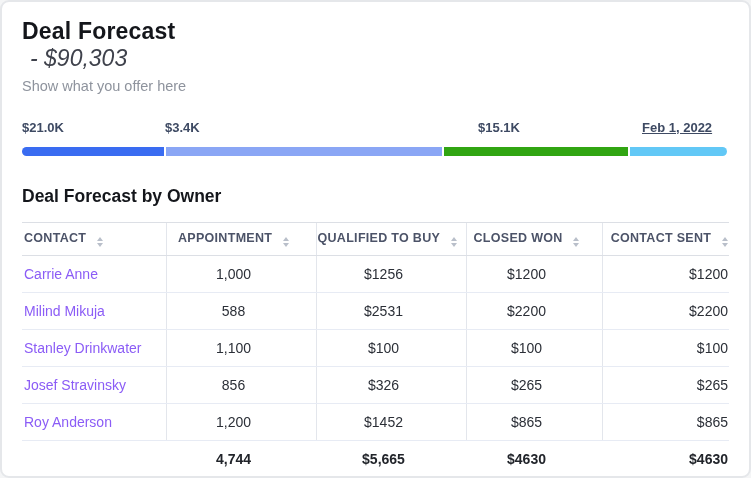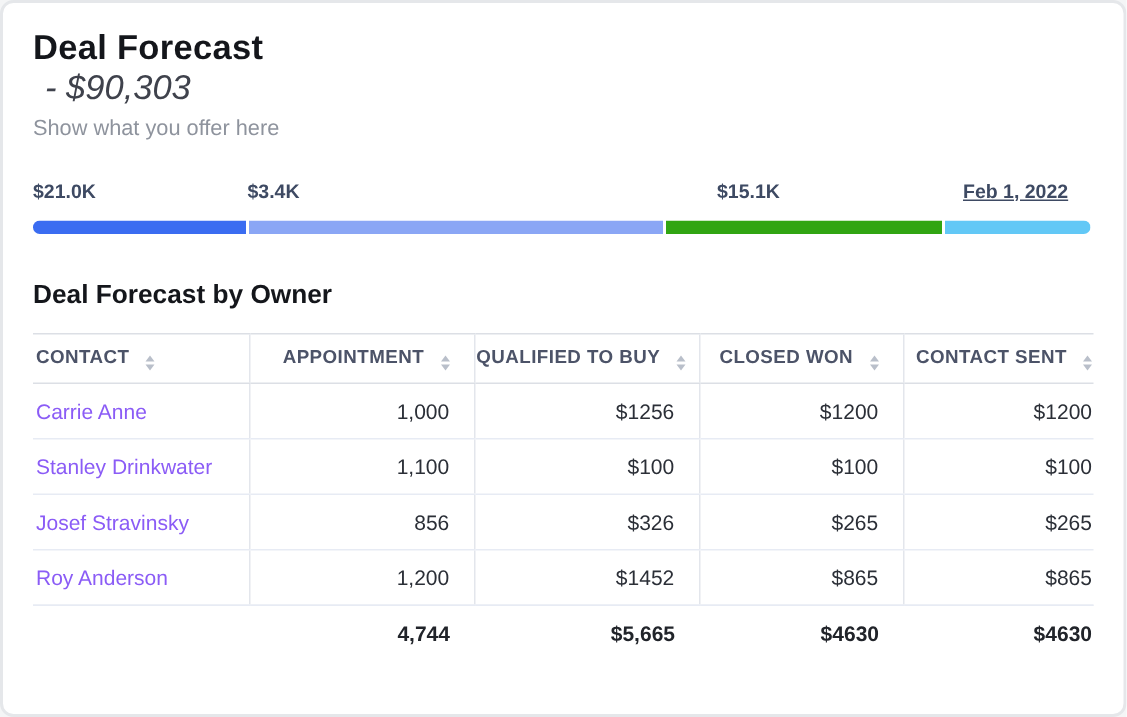--- a/index.html
+++ b/index.html
@@ -45,21 +45,21 @@
   thead th{
     height:33px;box-sizing:border-box;
     border-top:1px solid #dcdfe5;border-bottom:1px solid #dcdfe5;
     font-size:12.5px;font-weight:700;color:#4c5368;letter-spacing:.3px;
     white-space:nowrap;
   }
   tbody td{height:37px;box-sizing:border-box;border-bottom:1px solid #e7ebf4;color:#2b2f37;}
   thead th.vline, tbody td.vline{border-left:1px solid #e3e6ec;}
   tfoot td{height:37px;box-sizing:border-box;font-weight:700;color:#21242a;}
   .al{text-align:left;padding-left:2px;}
-  .ar{text-align:right;padding-right:16px;}
+  .ar{text-align:center;padding-right:16px;}
   .ar-last{text-align:right;padding-right:1px;margin-left:29px;}
   td.contact{color:#8b5cf6;}
   .sort{display:inline-flex;flex-direction:column;gap:2px;margin-left:7px;vertical-align:1px;cursor:pointer;}
   .sort i{display:block;width:0;height:0;border-left:3.5px solid transparent;border-right:3.5px solid transparent;}
   .sort .up{border-bottom:4px solid #b9bfca;}
   .sort .dn{border-top:4px solid #b9bfca;}
 </style>
 </head>
 <body>
 
@@ -138,20 +138,27 @@
       </thead>
       <tbody>
         <tr>
           <td class="al contact">Carrie Anne</td>
           <td class="ar vline">1,000</td>
           <td class="ar vline">$1256</td>
           <td class="ar vline">$1200</td>
           <td class="ar-last vline">$1200</td>
         </tr>
         <tr>
+          <td class="al contact">Milind Mikuja</td>
+          <td class="ar vline">588</td>
+          <td class="ar vline">$2531</td>
+          <td class="ar vline">$2200</td>
+          <td class="ar-last vline">$2200</td>
+        </tr>
+        <tr>
           <td class="al contact">Stanley Drinkwater</td>
           <td class="ar vline">1,100</td>
           <td class="ar vline">$100</td>
           <td class="ar vline">$100</td>
           <td class="ar-last vline">$100</td>
         </tr>
         <tr>
           <td class="al contact">Josef Stravinsky</td>
           <td class="ar vline">856</td>
           <td class="ar vline">$326</td>

